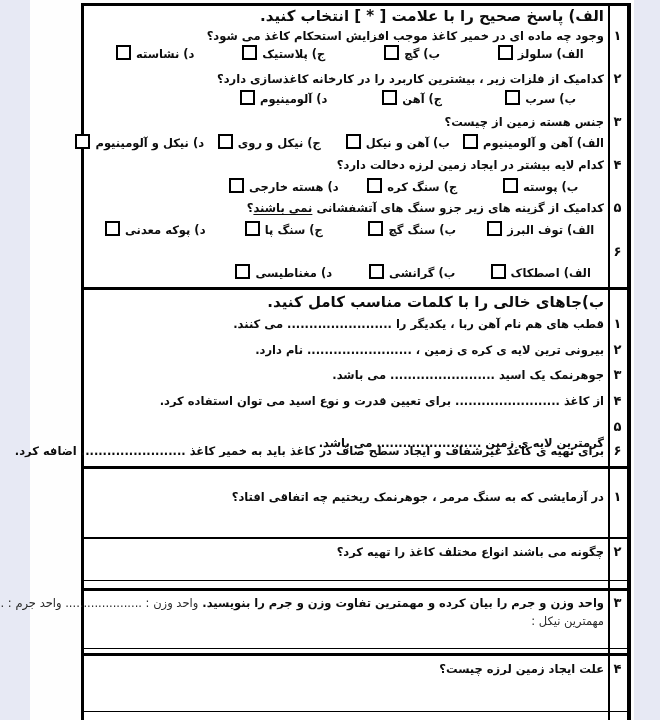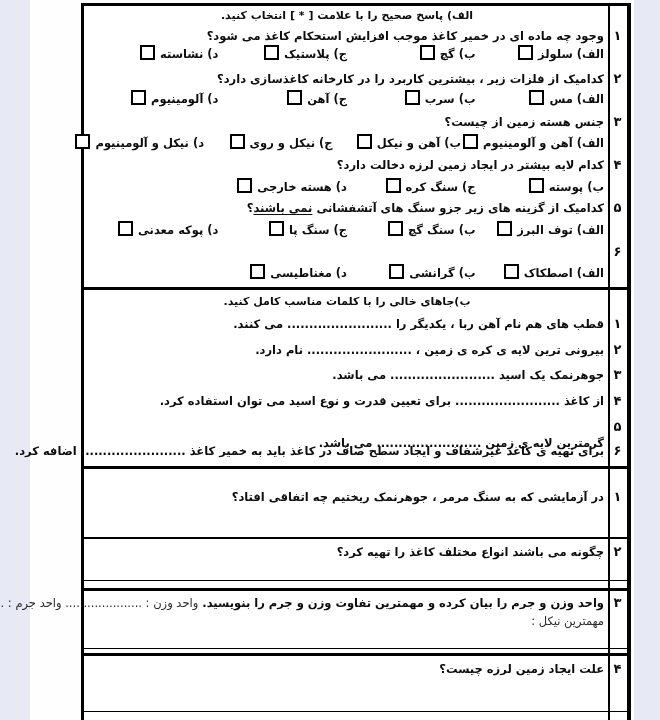--- a/index.html
+++ b/index.html
@@ -24,27 +24,27 @@
   .hline{position:absolute;left:0;right:0;background:#000;}
   .hline.thick{height:3px;}
   .hline.mid{height:2px;}
   .hline.thin{height:1px;}
   .row{
     position:absolute;left:6px;width:514px;
     direction:rtl;text-align:right;
     font-size:11.5px;line-height:16px;font-weight:bold;color:#0d0d0d;
     white-space:nowrap;
   }
-  .hdr{font-size:11px;text-align:center;}
+  .hdr{font-size:15px;}
   .num{
     position:absolute;left:524px;width:19px;text-align:center;
     font-size:13px;font-weight:bold;color:#0d0d0d;line-height:16px;
   }
   .opts{display:flex;}
-  .opt{flex:0 0 25%;text-align:right;white-space:nowrap;}
+  .opt{flex:0 0 25%;text-align:center;white-space:nowrap;}
   .cb{
     display:inline-block;width:11px;height:11px;
     border:2px solid #000;background:#fff;
     vertical-align:-2px;margin:0 5px 0 2px;
   }
   .ul{text-decoration:underline;text-underline-offset:2px;text-align:right;}
   .light{font-weight:normal;color:#2a2a2a;}
 </style>
 </head>
 <body>
@@ -70,21 +70,20 @@
     <div class="row opts" style="top:39px">
       <span class="opt"><span>الف) سلولز</span><span class="cb"></span></span>
       <span class="opt"><span>ب) گچ</span><span class="cb"></span></span>
       <span class="opt"><span>ج) پلاستیک</span><span class="cb"></span></span>
       <span class="opt"><span>د) نشاسته</span><span class="cb"></span></span>
     </div>
 
     <div class="num" style="top:65px">۲</div>
     <div class="row" style="top:65px">کدامیک از فلزات زیر ، بیشترین کاربرد را در کارخانه کاغذسازی دارد؟</div>
     <div class="row opts" style="top:84px">
-      <span class="opt"><span>الف) مس</span><span class="cb"></span></span>
       <span class="opt"><span>ب) سرب</span><span class="cb"></span></span>
       <span class="opt"><span>ج) آهن</span><span class="cb"></span></span>
       <span class="opt"><span>د) آلومینیوم</span><span class="cb"></span></span>
     </div>
 
     <div class="num" style="top:108px">۳</div>
     <div class="row" style="top:108px">جنس هسته زمین از چیست؟</div>
     <div class="row opts" style="top:128px">
       <span class="opt"><span>الف) آهن و آلومینیوم</span><span class="cb"></span></span>
       <span class="opt"><span>ب) آهن و نیکل</span><span class="cb"></span></span>

